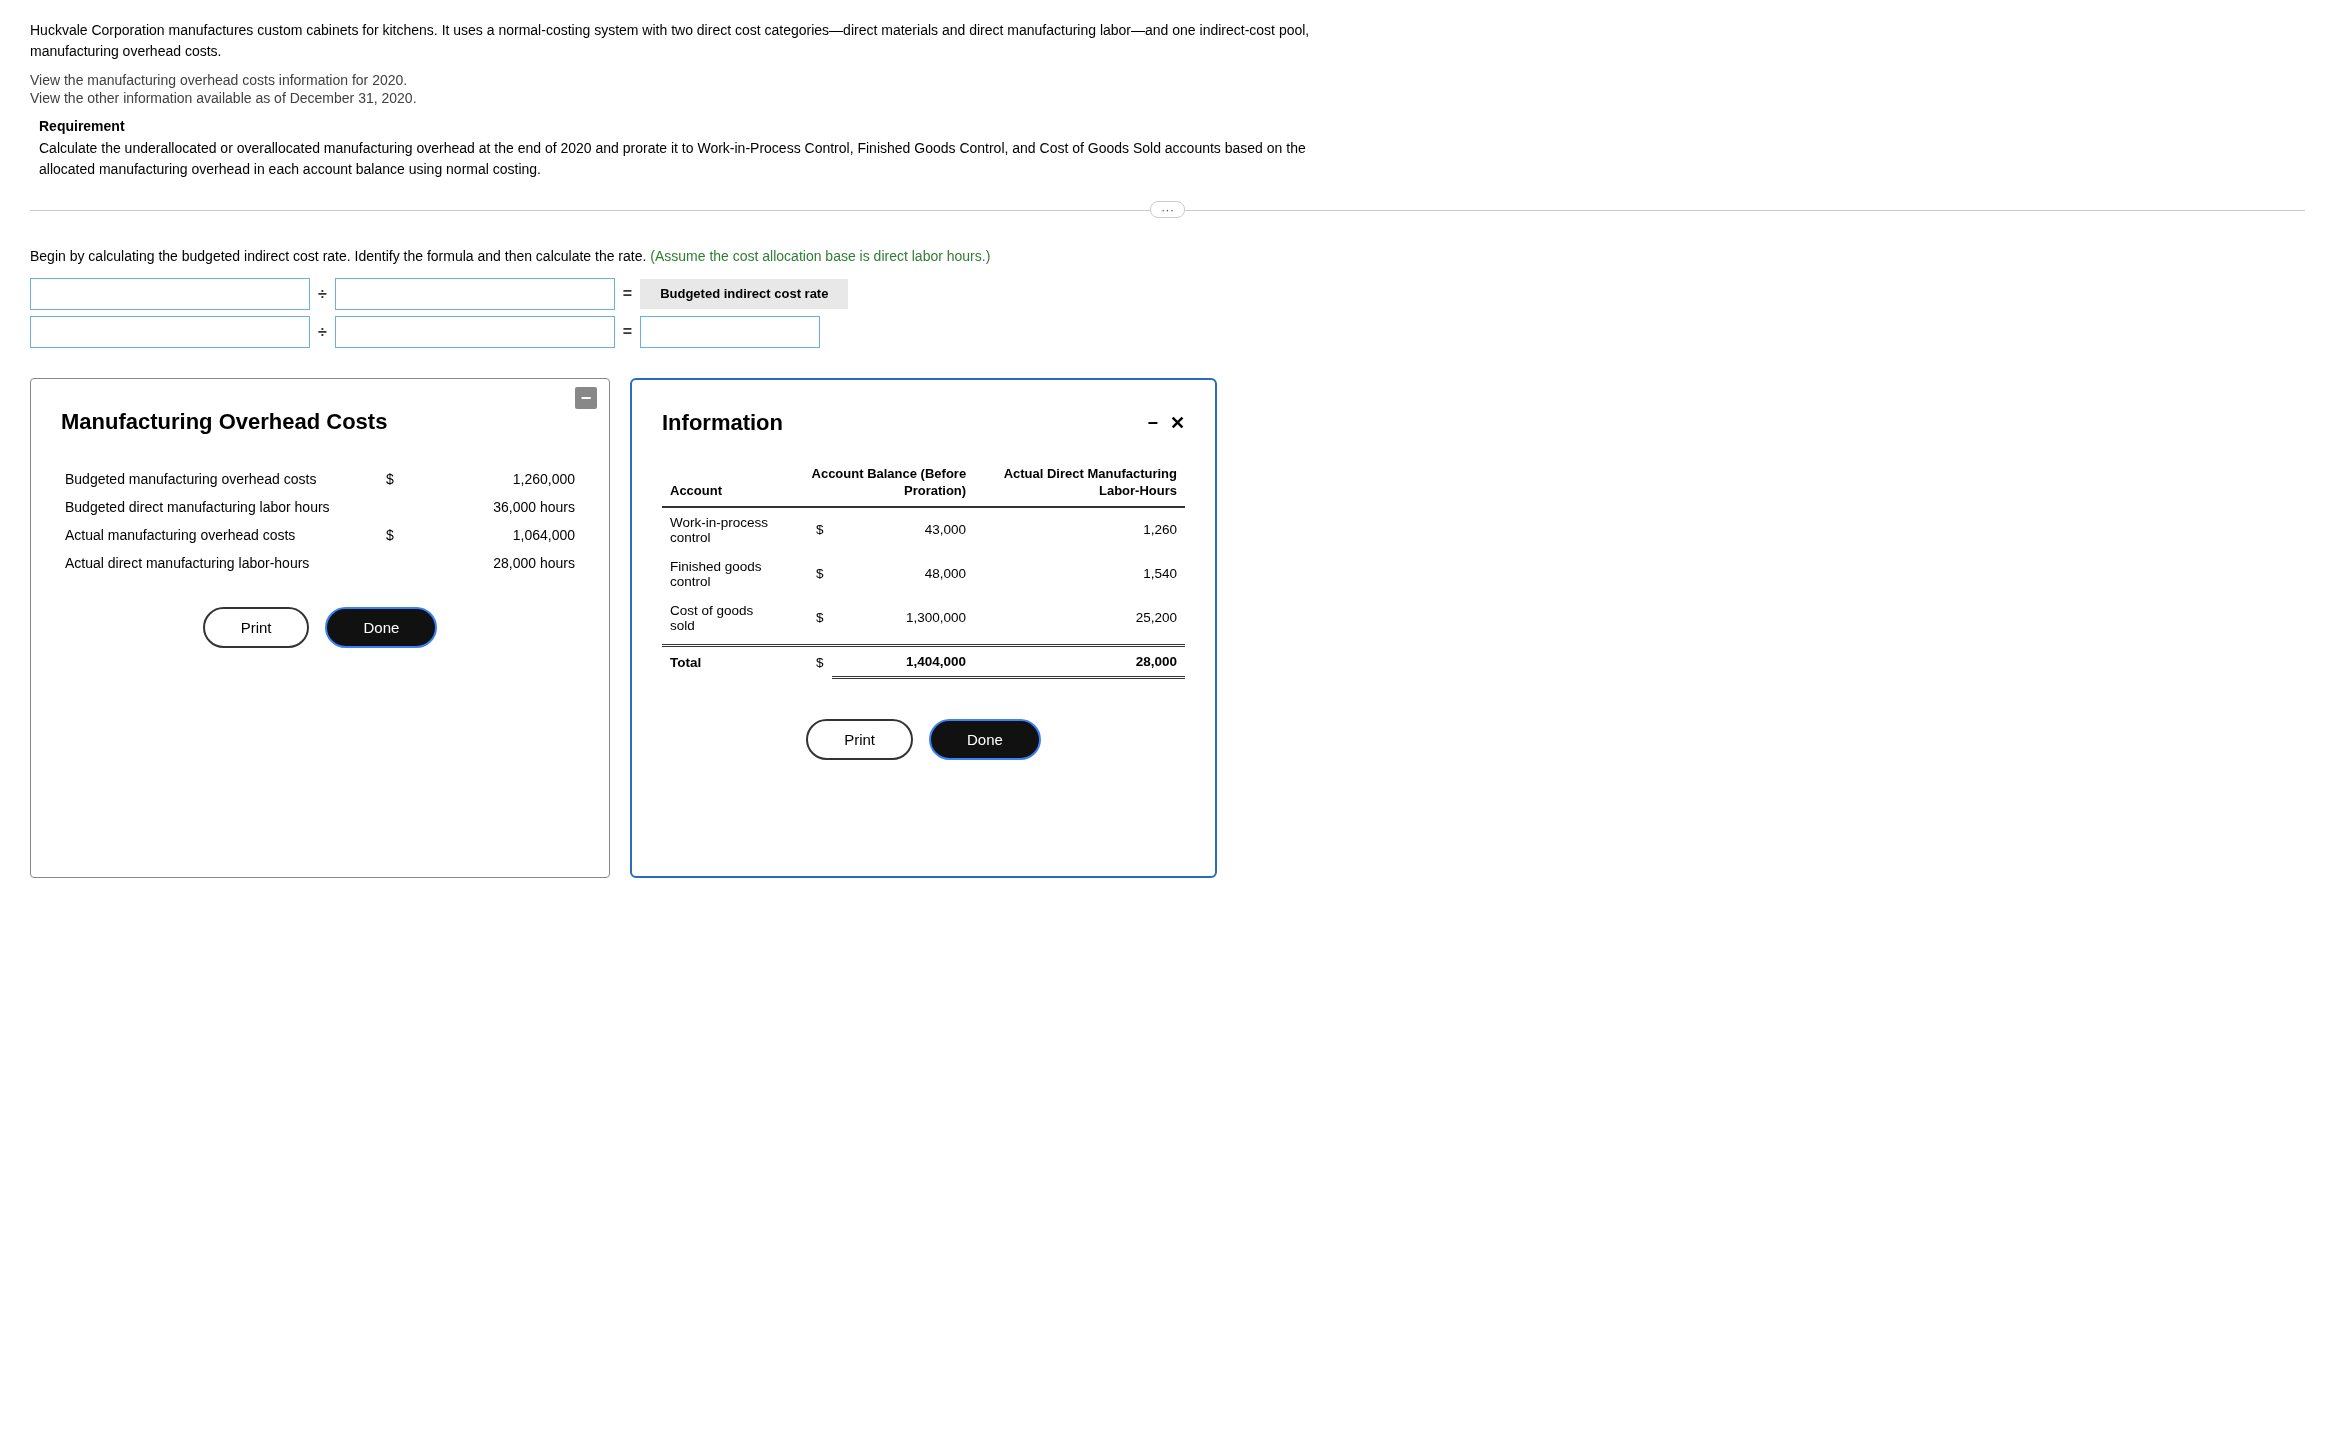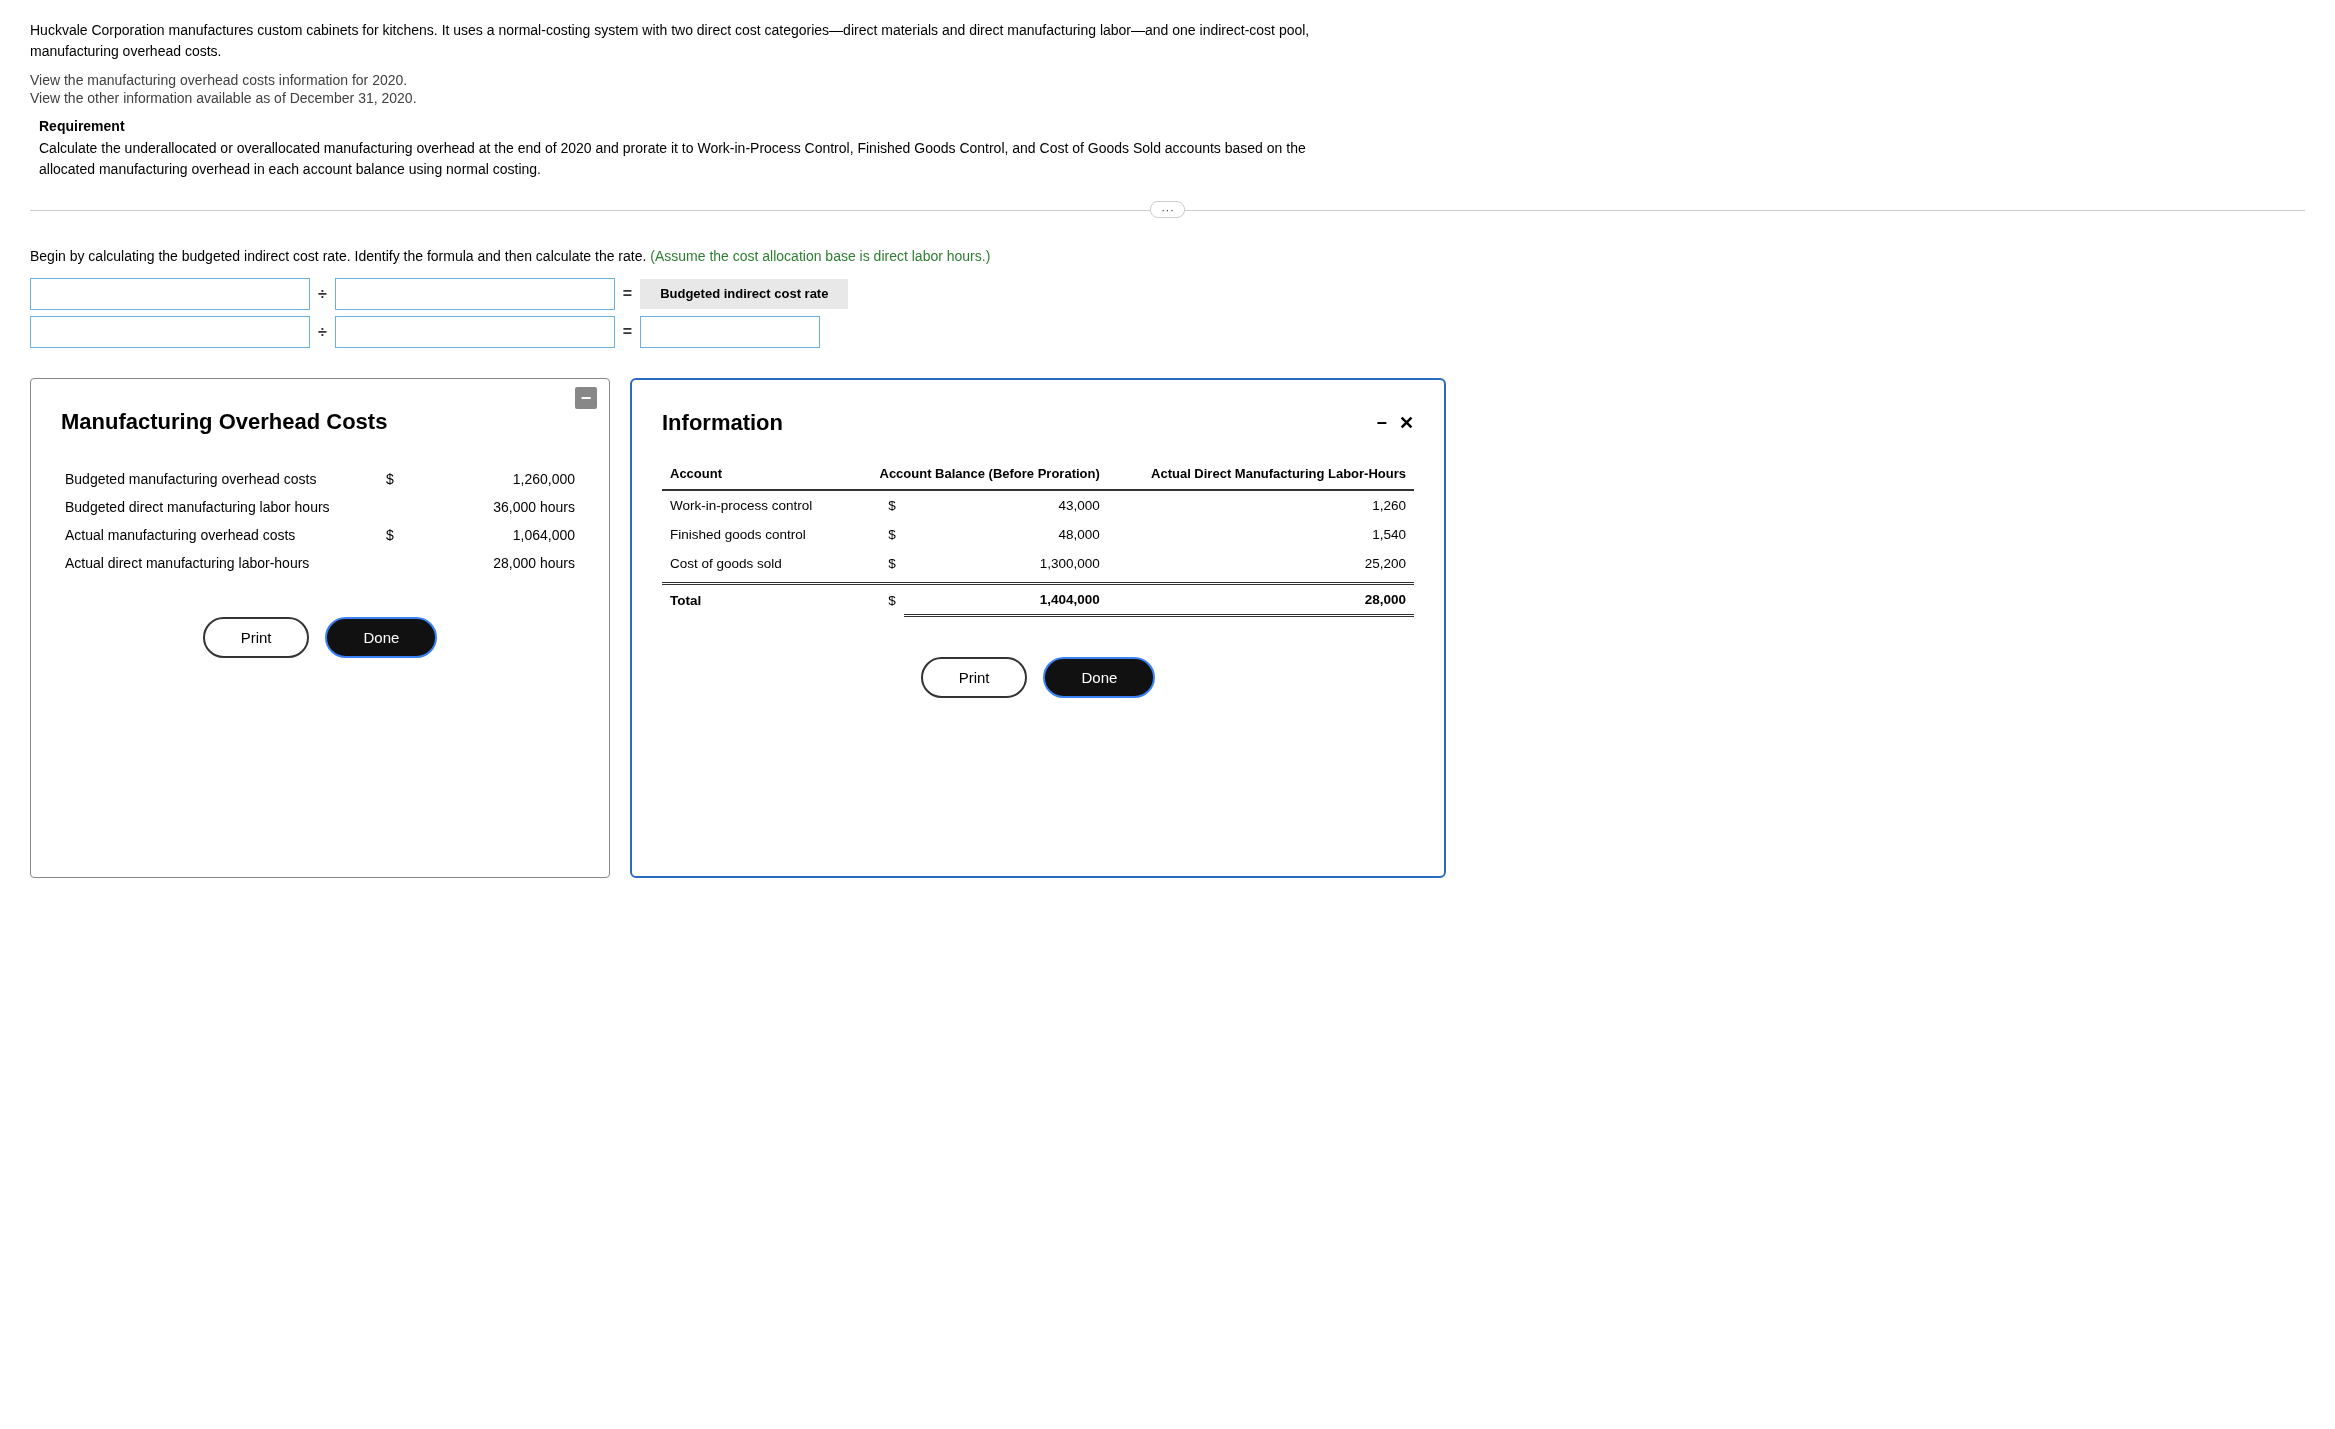--- a/index.html
+++ b/index.html
@@ -132,21 +132,21 @@
       z-index: 1;
     }
     .mfg-panel-title {
       font-size: 22px;
       font-weight: bold;
       margin-bottom: 30px;
     }
     .mfg-table {
       width: 100%;
       border-collapse: collapse;
-      margin-bottom: 40px;
+      margin-bottom: 30px;
     }
     .mfg-table td {
       padding: 6px 4px;
       font-size: 14px;
     }
     .mfg-table .label-col {
       width: 60%;
     }
     .mfg-table .dollar-col {
       width: 5%;
@@ -198,21 +198,21 @@
       justify-content: center;
       font-weight: bold;
     }
 
     
     .info-panel {
       background: #fff;
       border: 2.5px solid #2a6bbf;
       border-radius: 6px;
       padding: 30px 30px 30px 30px;
-      width: 816px;
+      width: 587px;
       min-height: 500px;
       position: relative;
       z-index: 2;
     }
     .info-panel-header {
       display: flex;
       align-items: center;
       justify-content: space-between;
       margin-bottom: 24px;
     }

